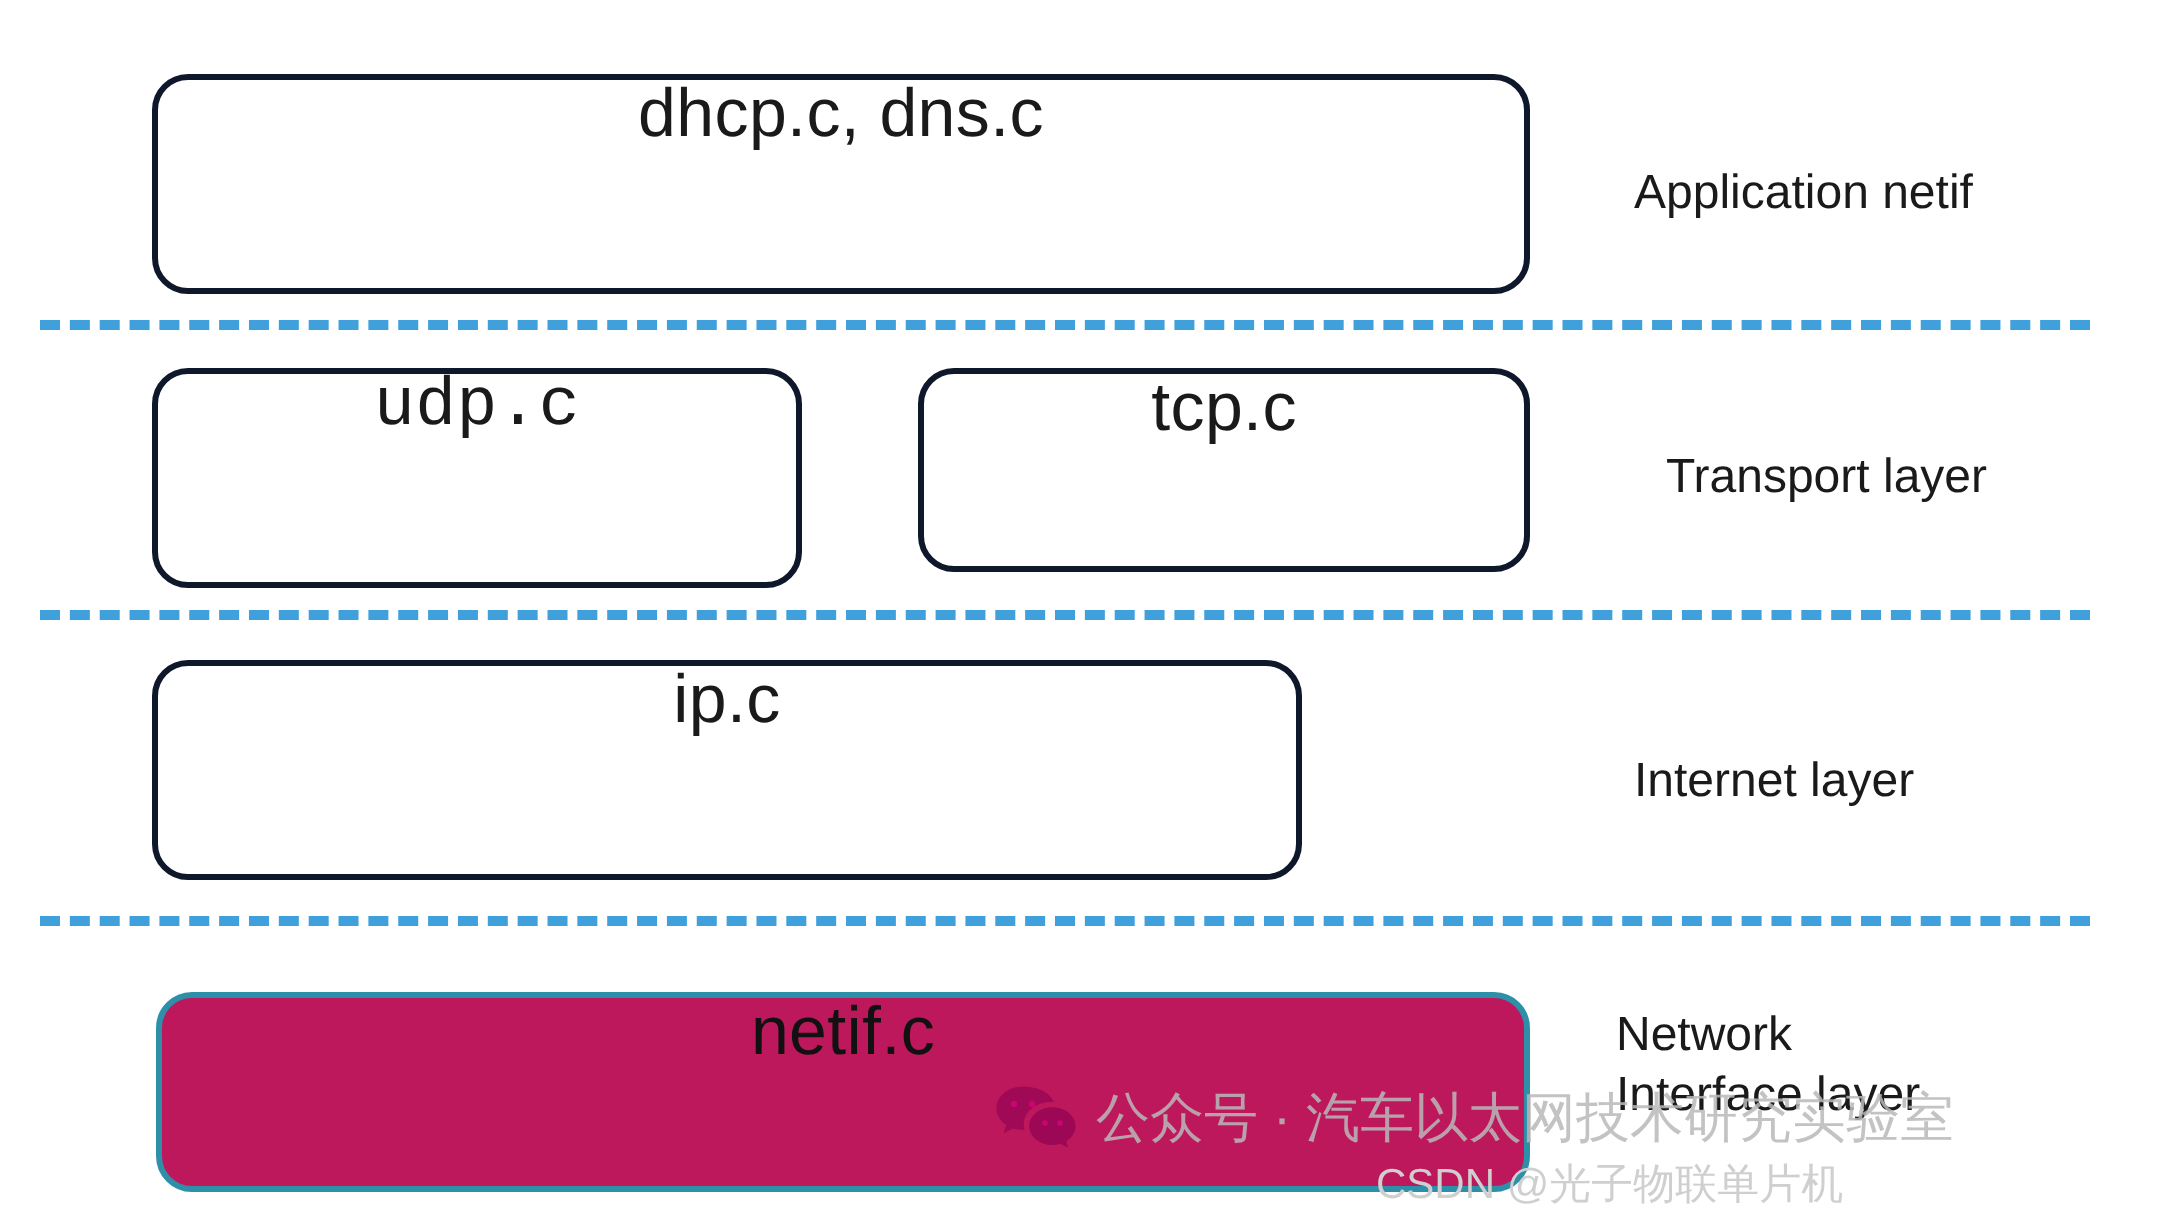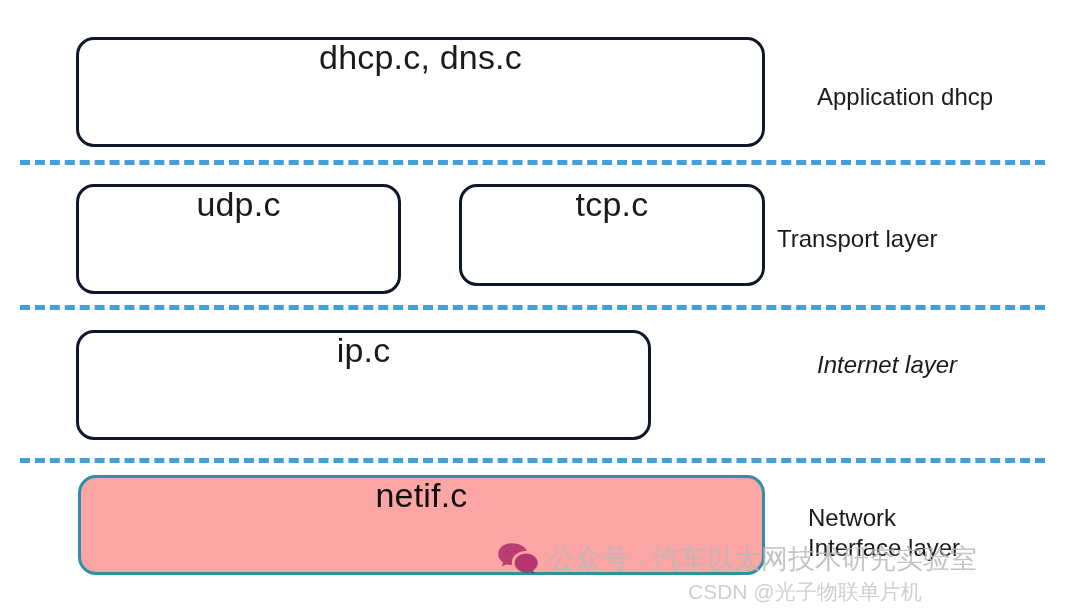--- a/index.html
+++ b/index.html
@@ -21,23 +21,24 @@
     background:#ffffff;
     display:flex;
     align-items:flex-start;
     justify-content:center;
     color:#1a1a1a;
     font-size:34px;
     line-height:1;
     letter-spacing:.2px;
   }
   .box.filled{
-    background:#fca5a5;
+    background:#be185d;
     border-color:#2E8FA8;
     color:#111111;
+    margin-top:21px;
   }
 
   
   .sep{
     position:absolute;
     left:20px;
     width:1025px;
     height:0;
     border-top:5px dashed #3FA0DC;
   }
@@ -79,38 +80,38 @@
   }
 </style>
 </head>
 <body>
 
 <div id="stage">
 
   <div class="box" style="left:76px;top:37px;width:689px;height:110px;">
     <span>dhcp.c, dns.c</span>
   </div>
-  <div class="caption" style="left:817px;top:82px;">Application dhcp</div>
+  <div class="caption" style="left:817px;top:82px;">Application netif</div>
 
   <div class="sep" style="top:160px;"></div>
 
-  <div class="box" style="left:76px;top:184px;width:325px;height:110px;">
+  <div class="box" style="left:76px;top:184px;width:325px;height:110px;font-family:Liberation Mono, monospace;">
     <span>udp.c</span>
   </div>
   <div class="box" style="left:459px;top:184px;width:306px;height:102px;">
     <span>tcp.c</span>
   </div>
-  <div class="caption" style="left:777px;top:224px;">Transport layer</div>
+  <div class="caption" style="left:833px;top:224px;">Transport layer</div>
 
   <div class="sep" style="top:305px;"></div>
 
   <div class="box" style="left:76px;top:330px;width:575px;height:110px;">
     <span>ip.c</span>
   </div>
-  <div class="caption" style="left:817px;top:350px;font-style:italic;">Internet layer</div>
+  <div class="caption" style="left:817px;top:376px;">Internet layer</div>
 
   <div class="sep" style="top:458px;"></div>
 
   <div class="box filled" style="left:78px;top:475px;width:687px;height:100px;">
     <span>netif.c</span>
   </div>
   <div class="caption" style="left:808px;top:503px;">Network
 Interface layer</div>
 
   <div class="wm-wechat">

